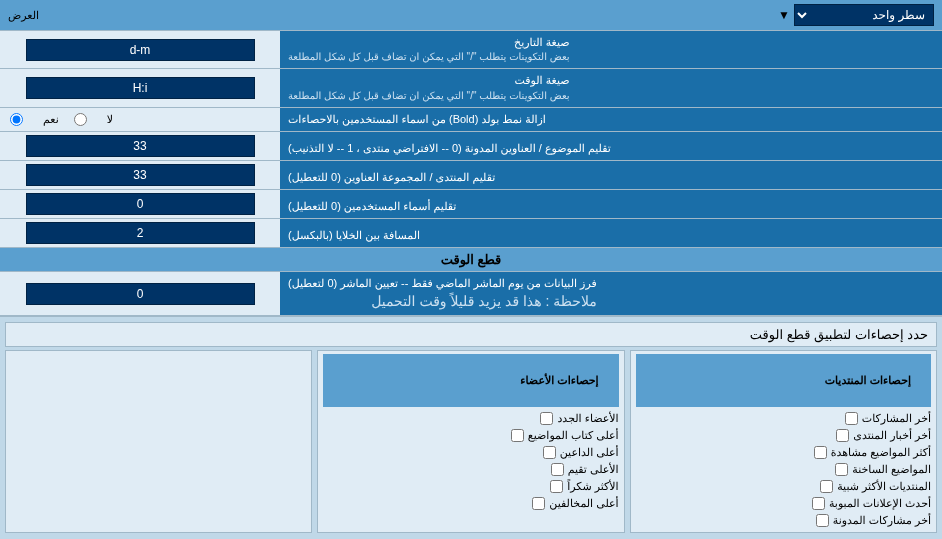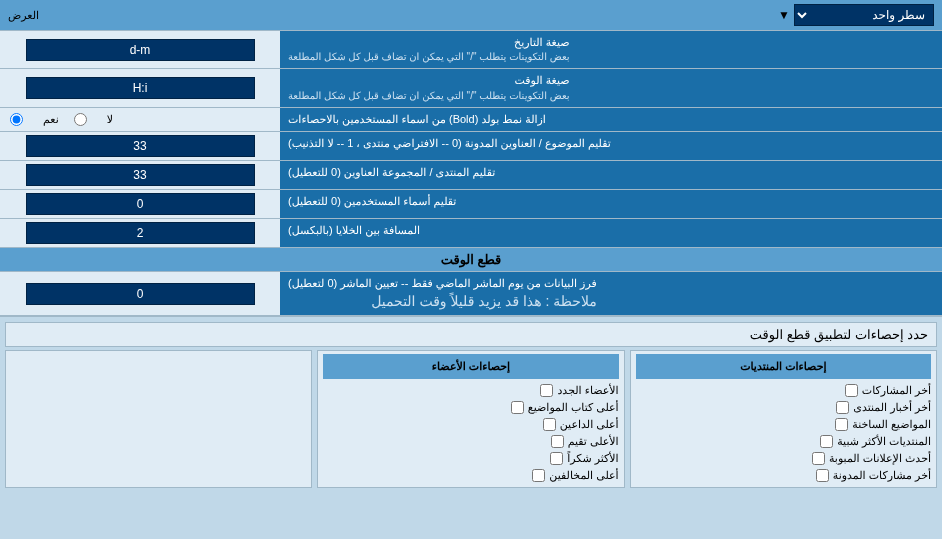--- a/index.html
+++ b/index.html
@@ -20,21 +20,21 @@
       display: flex;
       width: 100%;
       border-bottom: 1px solid #a0b8c8;
     }
 
     .label-cell {
       background: #1a6ea8;
       color: #fff;
       padding: 4px 8px;
       display: flex;
-      align-items: flex-start;
+      align-items: flex-end;
       justify-content: flex-end;
       text-align: right;
       flex: 1;
       font-size: 11px;
       line-height: 1.4;
     }
 
     .input-cell {
       background: #e0ecf5;
       padding: 3px 5px;
@@ -129,22 +129,22 @@
       background: #e0ecf5;
       border: 1px solid #a0b8c8;
       padding: 3px 5px;
     }
 
     .checkbox-column-header {
       background: #5a9fcf;
       color: #000;
       font-weight: bold;
       font-size: 11px;
-      text-align: center;
-      padding: 6px;
+      text-align: right;
+      padding: 20px;
       margin-bottom: 3px;
     }
 
     .checkbox-item {
       display: flex;
       align-items: center;
       gap: 4px;
       padding: 2px 0;
       font-size: 11px;
       direction: rtl;
@@ -277,20 +277,24 @@
         <div class="checkbox-column-header">إحصاءات المنتديات</div>
         <div class="checkbox-item">
           <span>أخر المشاركات</span>
           <input type="checkbox" style="">
         </div>
         <div class="checkbox-item">
           <span>أخر أخبار المنتدى</span>
           <input type="checkbox" style="">
         </div>
         <div class="checkbox-item">
+          <span>أكثر المواضيع مشاهدة</span>
+          <input type="checkbox" style="">
+        </div>
+        <div class="checkbox-item">
           <span>المواضيع الساخنة</span>
           <input type="checkbox" style="">
         </div>
         <div class="checkbox-item">
           <span>المنتديات الأكثر شبية</span>
           <input type="checkbox" style="">
         </div>
         <div class="checkbox-item">
           <span>أحدث الإعلانات المبوبة</span>
           <input type="checkbox" style="">

